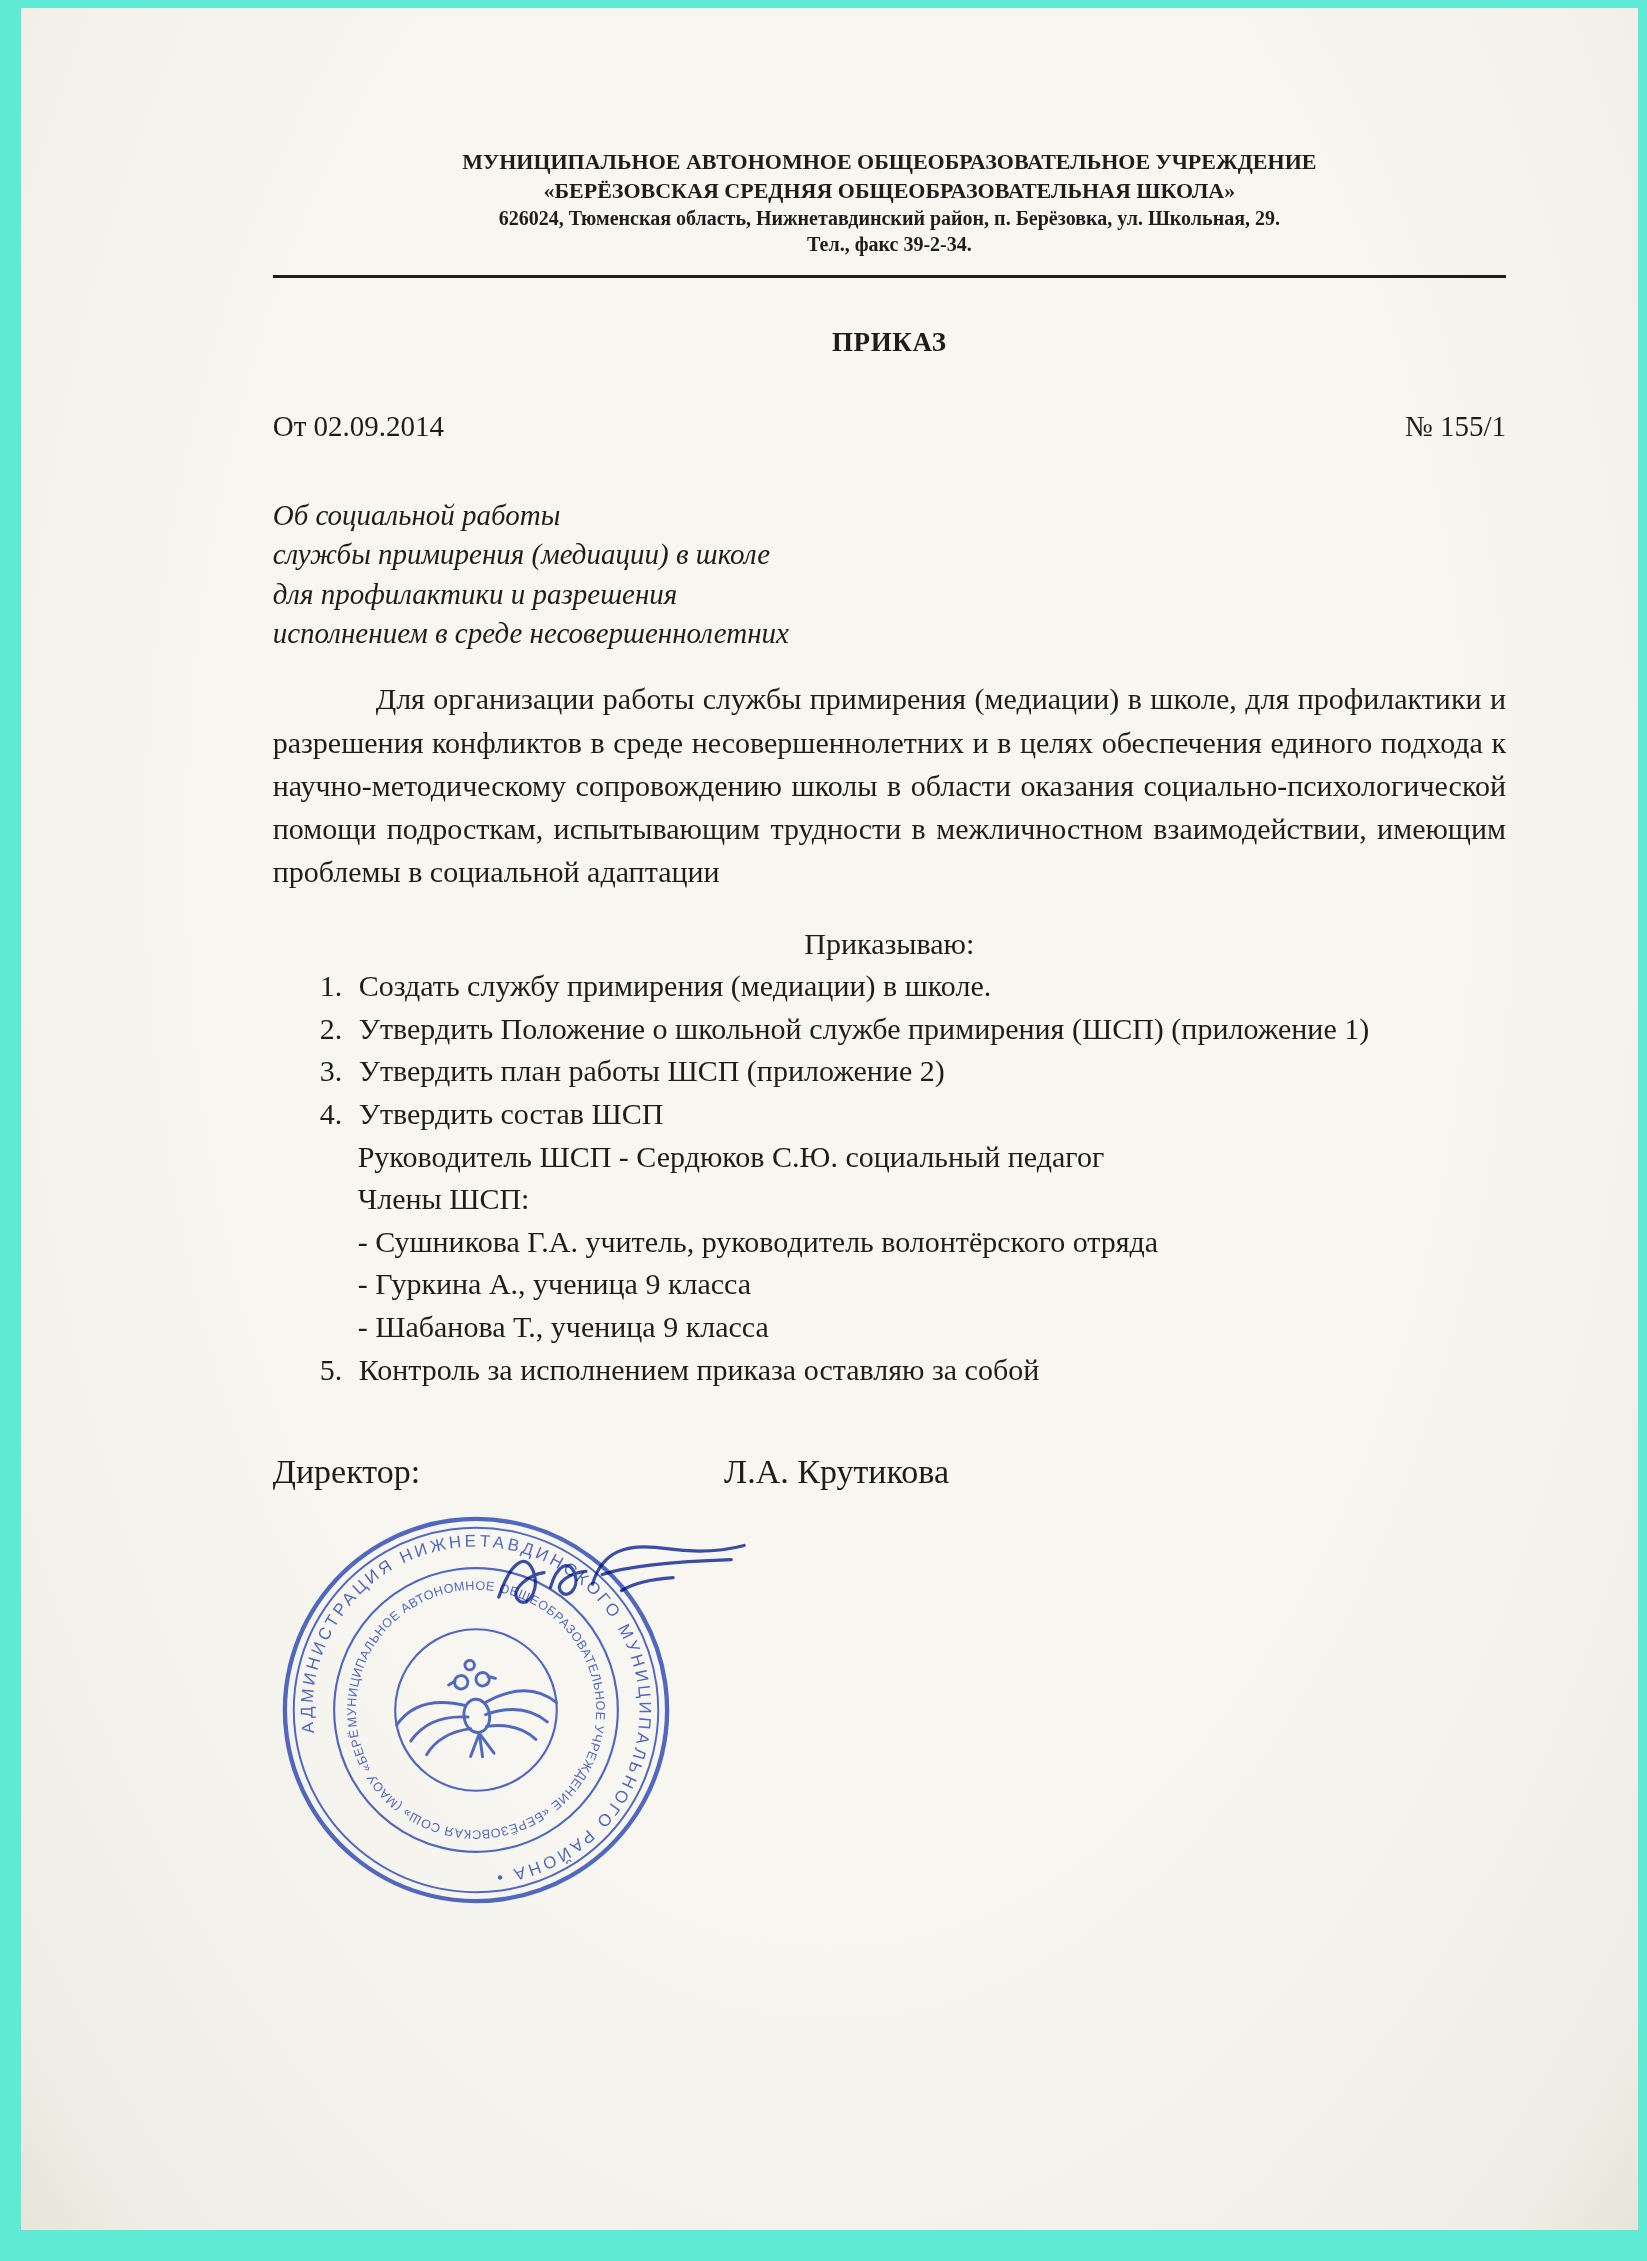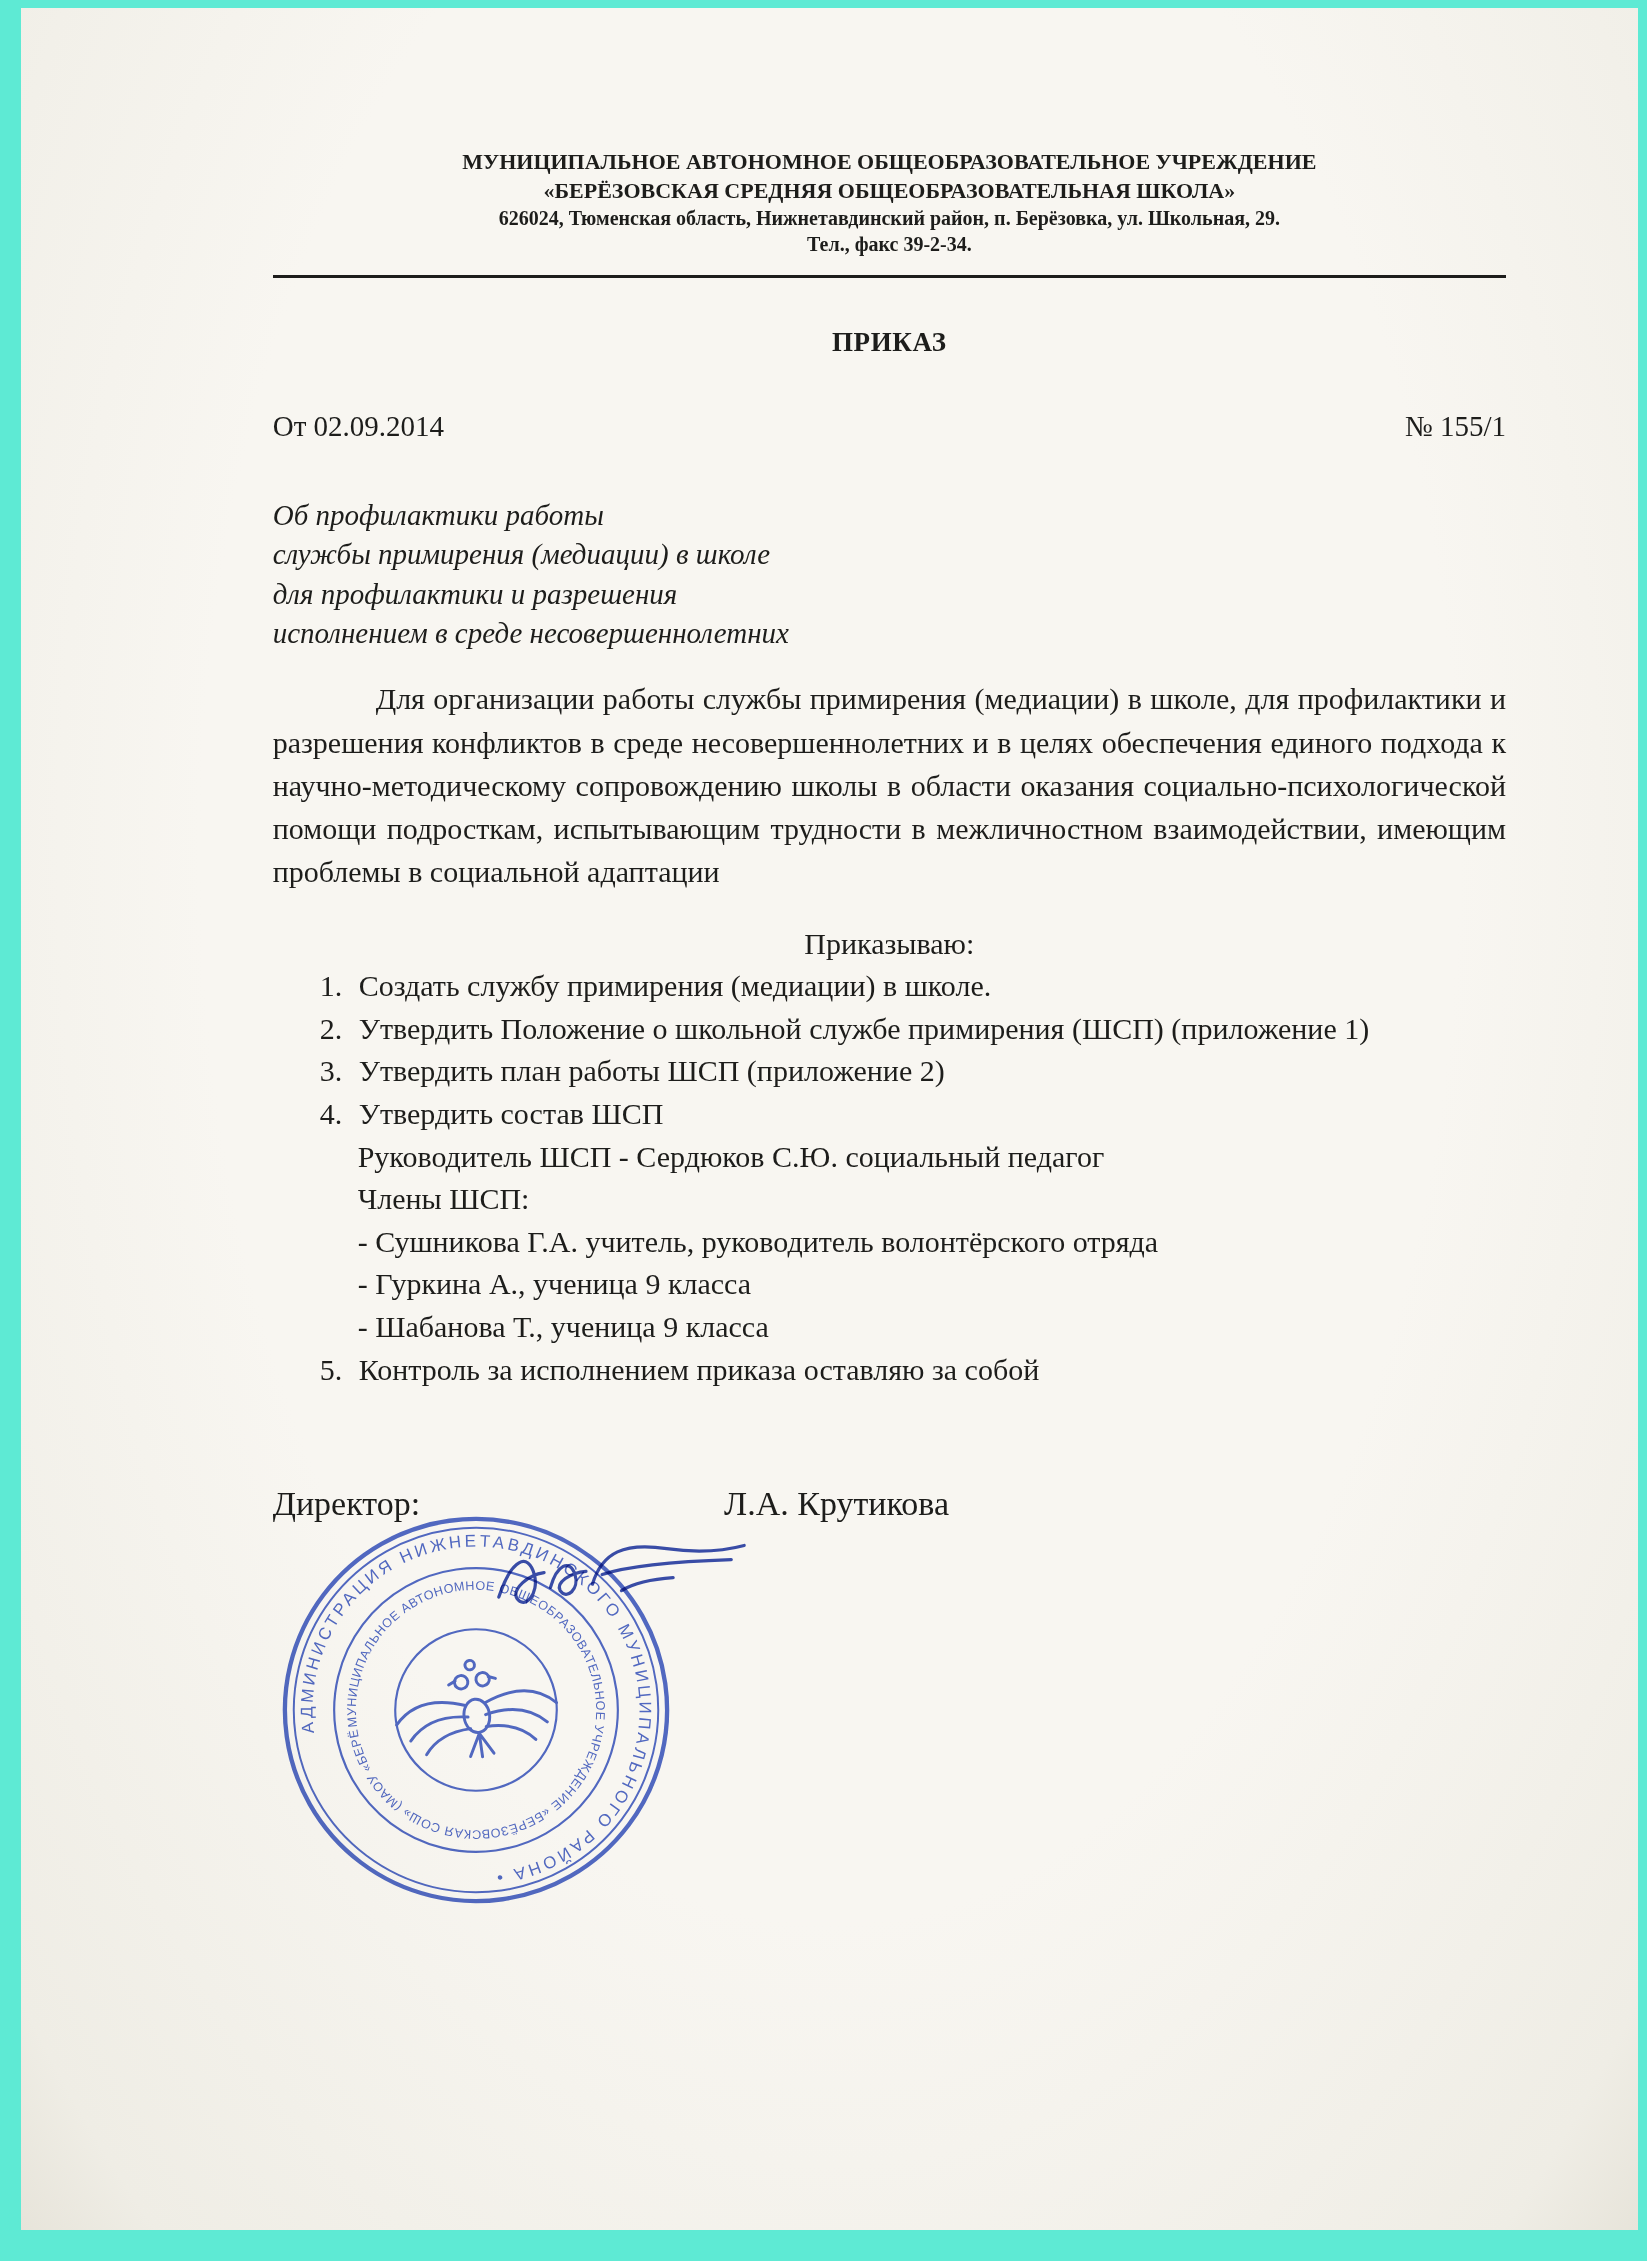--- a/index.html
+++ b/index.html
@@ -56,21 +56,21 @@
   .order-num{ width:39px; margin-left:47px; flex:0 0 auto; }
   .order-text{ flex:1 1 auto; text-align:justify; }
   .order-sub{ margin-left:85px; }
   .sig-row{
     display:flex; align-items:flex-end;
     font-size:34px; margin-top:62px;
     position:relative; z-index:1;
   }
   .sig-role{ flex:0 0 auto; }
   .sig-gap{ flex:0 0 304px; }
-  .sig-name{ flex:0 0 auto;margin-top:32px; }
+  .sig-name{ flex:0 0 auto; }
   .stamp{
     position:absolute; left:258px; top:1505px;
     width:394px; height:394px;
     z-index:2; opacity:.88;
     mix-blend-mode:multiply;
     transform:rotate(-8deg);
   }
   .signature-ink{
     position:absolute; left:452px; top:1505px;
     width:297px; height:123px; z-index:3;
@@ -93,21 +93,21 @@
     <hr class="hdr-rule">
 
     <div class="doc-title">ПРИКАЗ</div>
 
     <div class="meta-row">
       <span>От  02.09.2014</span>
       <span>№  155/1</span>
     </div>
 
     <div class="subject">
-      <div>Об профилактики работы</div>
+      <div>Об социальной работы</div>
       <div>службы примирения (медиации) в школе</div>
       <div>для профилактики и разрешения</div>
       <div>исполнением в среде несовершеннолетних</div>
     </div>
 
     <div class="body-par">Для организации работы службы примирения (медиации) в школе, для профилактики и разрешения конфликтов в среде несовершеннолетних и в целях обеспечения единого подхода к научно-методическому сопровождению школы в области оказания социально-психологической помощи подросткам, испытывающим трудности в межличностном взаимодействии, имеющим проблемы в социальной адаптации</div>
 
     <div class="order-heading">Приказываю:</div>
 
     <div class="order-list">

